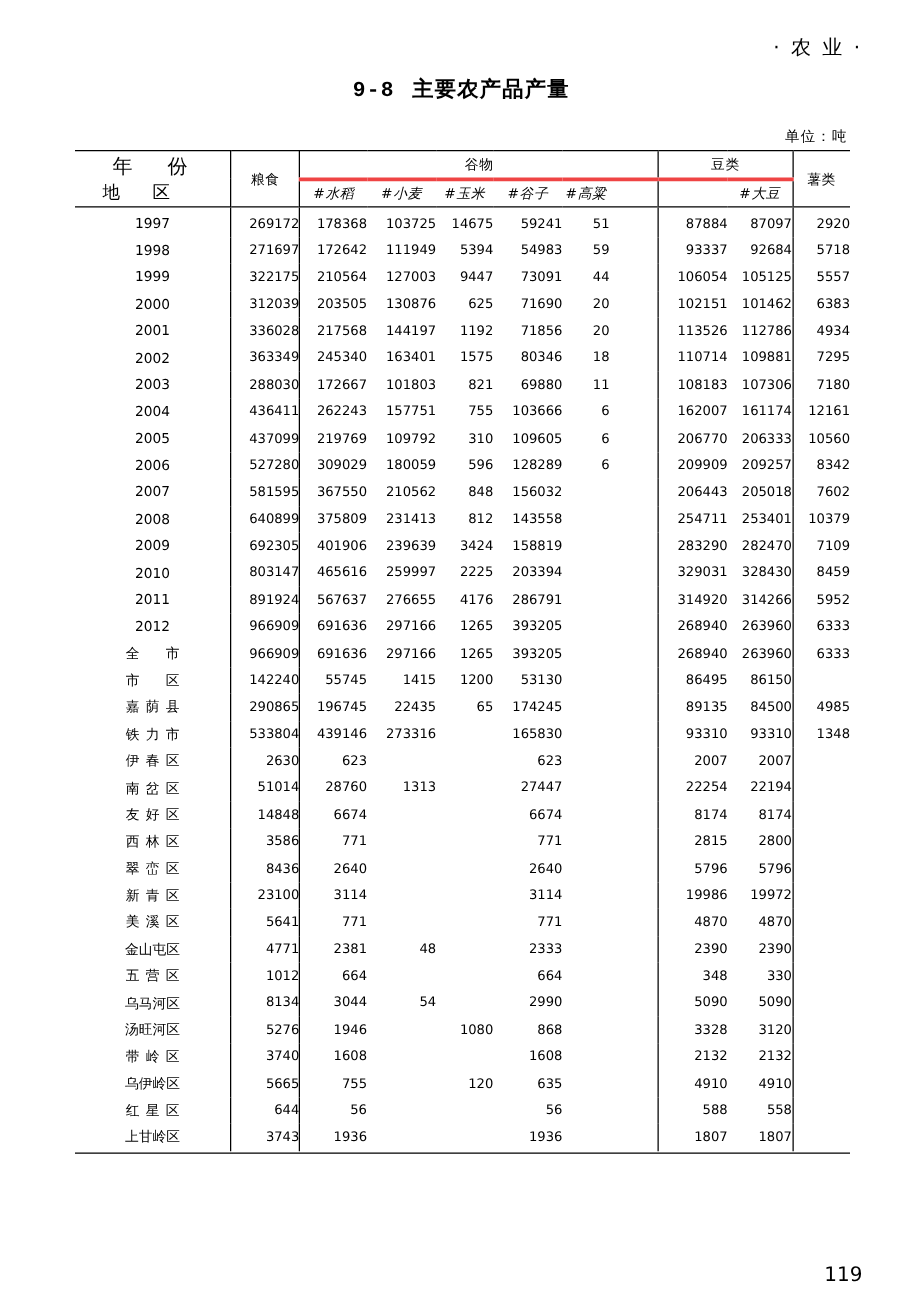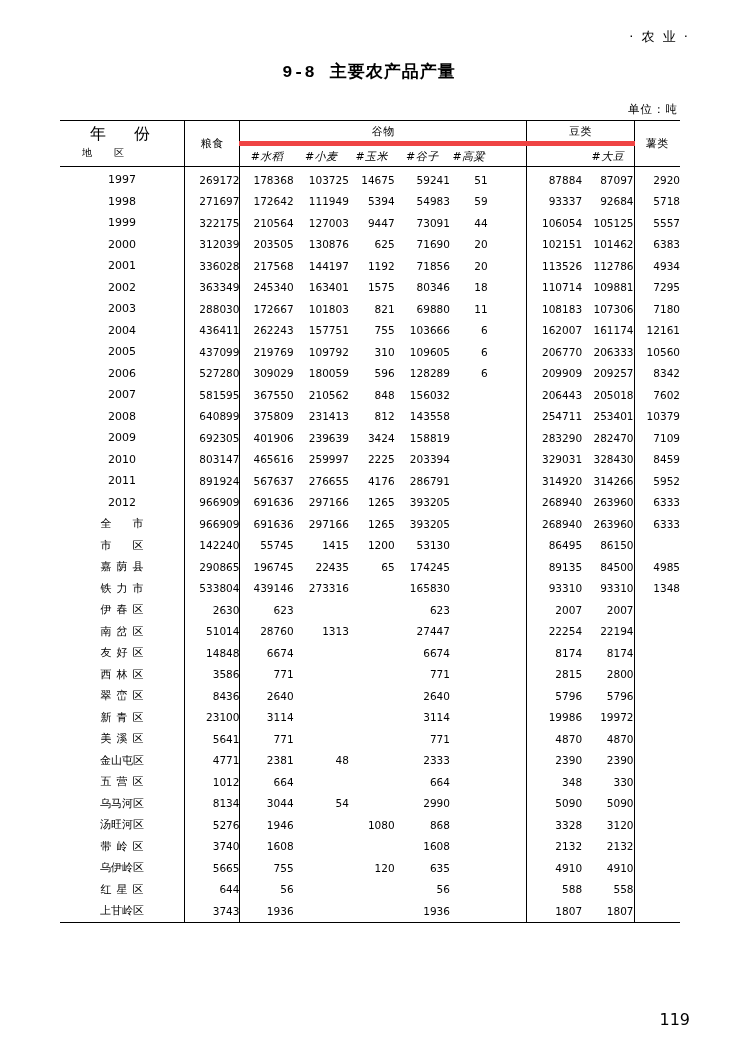--- a/index.html
+++ b/index.html
@@ -18,21 +18,21 @@
   .page {
     position: absolute;
     left: 0; top: 0;
     width: 738px;
     height: 1051px;
   }
   .running-head {
     position: absolute;
     right: 48px;
     top: 28px;
-    font-size: 13px;
+    font-size: 16px;
     letter-spacing: 2px;
     color: #000;
     white-space: nowrap;
   }
   .doc-title {
     position: absolute;
     left: 0;
     top: 60px;
     width: 738px;
     text-align: center;
@@ -87,26 +87,26 @@
     position: absolute;
     left: 24px;
     top: 2px;
     font-size: 16px;
     letter-spacing: 6px;
   }
   .corner-cell .rg {
     position: absolute;
     left: 16px;
     top: 24px;
-    font-size: 10px;
+    font-size: 14px;
     letter-spacing: 6px;
   }
   .vline-l { border-left: 1px solid #000; }
   .vline-r { border-right: 1px solid #000; }
-  .hline-b { border-bottom: 5px solid #ef4444; }
+  .hline-b { border-bottom: 3px solid #ef4444; }
   .thick-b { border-bottom: 1.6px solid #000; font-style: italic; }
 
   .grpcell {
     text-align: center;
     font-size: 11px;
     letter-spacing: 1px;
   }
   .subcell {
     text-align: center;
     font-size: 10.5px;

